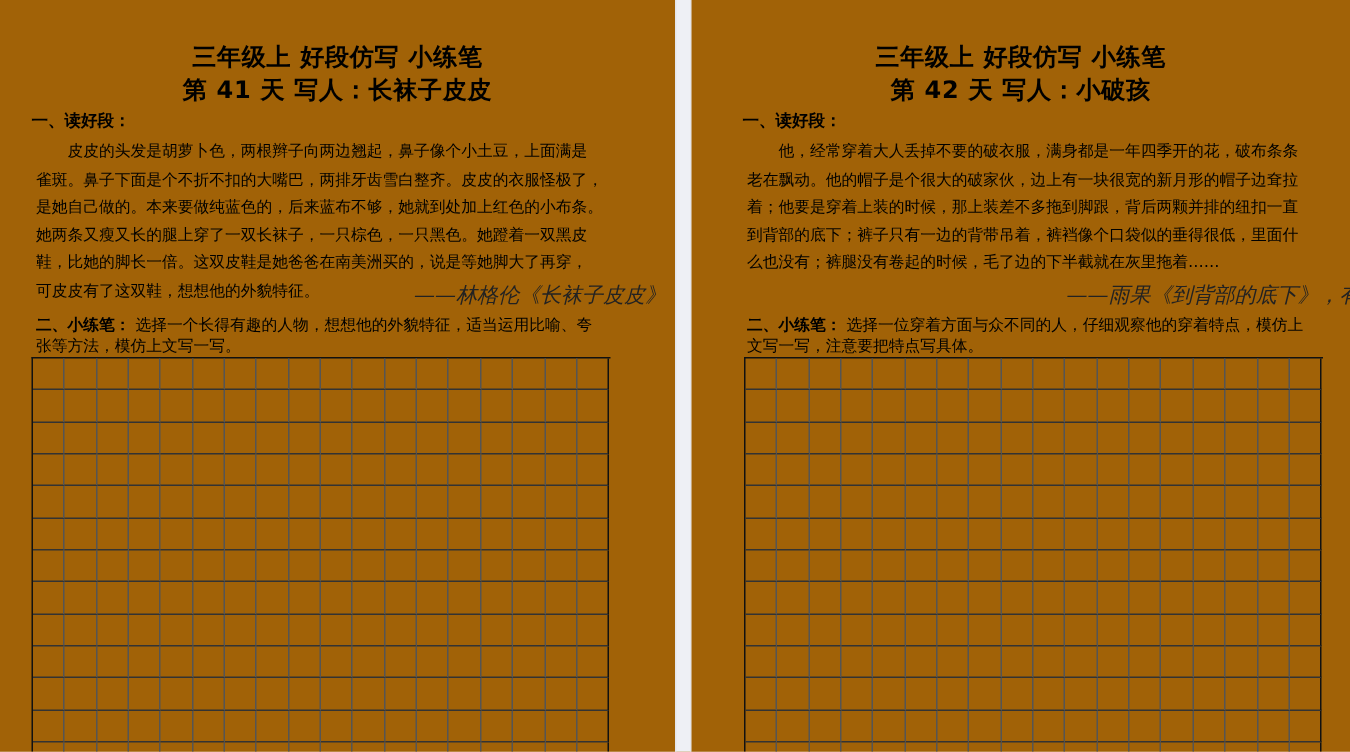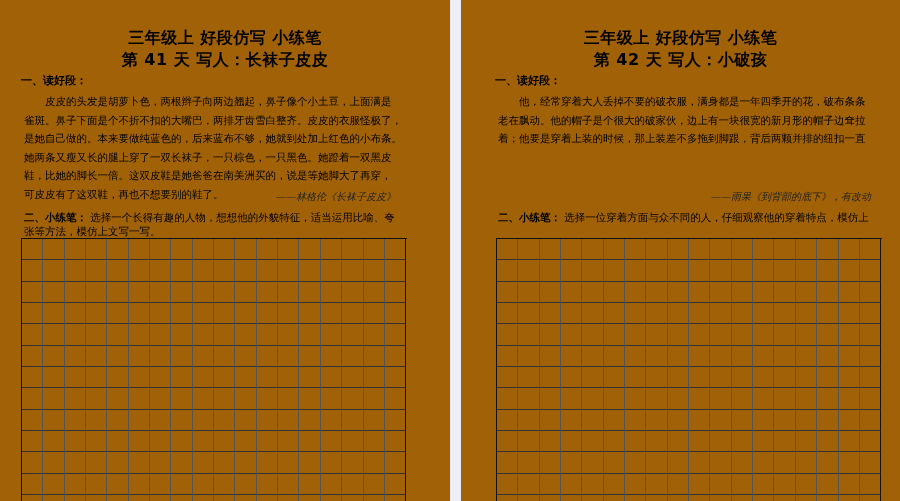--- a/index.html
+++ b/index.html
@@ -29,21 +29,21 @@
     .sec-head {
       position: absolute; font-weight: bold; font-size: 11px; line-height: 14px;
     }
     .para {
       position: absolute; font-size: 10.5px; line-height: 18.6px;
       text-align: justify;
     }
     .para .line { display: block; white-space: nowrap; }
     .attrib {
       position: absolute; font-family: "DejaVu Serif", "Liberation Serif", serif;
-      font-style: italic; font-size: 10px; line-height: 14px; color: #222;
+      font-style: italic; font-size: 14px; line-height: 14px; color: #222;
       white-space: nowrap;
     }
     .task {
       position: absolute; font-size: 10.5px; line-height: 14px;
     }
     .task b { font-weight: bold; }
     .task .line { display: block; white-space: nowrap; }
     .grid {
       position: absolute;
       display: grid;
@@ -66,21 +66,21 @@
   <div class="title t2">第 41 天  写人：长袜子皮皮</div>
 
   <div class="sec-head" style="left:21px; top:74px;">一、读好段：</div>
 
   <div class="para" style="left:24px; top:92px; width:390px;">
     <span class="line">　　皮皮的头发是胡萝卜色，两根辫子向两边翘起，鼻子像个小土豆，上面满是</span>
     <span class="line">雀斑。鼻子下面是个不折不扣的大嘴巴，两排牙齿雪白整齐。皮皮的衣服怪极了，</span>
     <span class="line">是她自己做的。本来要做纯蓝色的，后来蓝布不够，她就到处加上红色的小布条。</span>
     <span class="line">她两条又瘦又长的腿上穿了一双长袜子，一只棕色，一只黑色。她蹬着一双黑皮</span>
     <span class="line">鞋，比她的脚长一倍。这双皮鞋是她爸爸在南美洲买的，说是等她脚大了再穿，</span>
-    <span class="line">可皮皮有了这双鞋，再也不想要别的鞋了。</span>
+    <span class="line">可皮皮有了这双鞋，想想他的外貌特征。</span>
   </div>
 
   <div class="attrib" style="left:276px; top:190px;">——林格伦《长袜子皮皮》</div>
 
   <div class="task" style="left:24px; top:210px; width:390px;">
     <span class="line"><b>二、小练笔：</b><span> 选择一个长得有趣的人物，想想他的外貌特征，适当运用比喻、夸</span></span>
     <span class="line">张等方法，模仿上文写一写。</span>
   </div>
 
   <div class="grid" id="grid-left" style="left: 21px; top: 238px; width: 385.8px; height: 290px; grid-template-columns: repeat(18, 21.35px); grid-auto-rows: 21.35px;">
@@ -326,26 +326,29 @@
 <div class="page" id="page-right">
   <div class="title t1">三年级上  好段仿写  小练笔</div>
   <div class="title t2">第 42 天  写人：小破孩</div>
 
   <div class="sec-head" style="left:34px; top:74px;">一、读好段：</div>
 
   <div class="para" style="left:37px; top:92px; width:390px;">
     <span class="line">　　他，经常穿着大人丢掉不要的破衣服，满身都是一年四季开的花，破布条条</span>
     <span class="line">老在飘动。他的帽子是个很大的破家伙，边上有一块很宽的新月形的帽子边耷拉</span>
     <span class="line">着；他要是穿着上装的时候，那上装差不多拖到脚跟，背后两颗并排的纽扣一直</span>
+    <span class="line">到背部的底下；裤子只有一边的背带吊着，裤裆像个口袋似的垂得很低，里面什</span>
+    <span class="line">么也没有；裤腿没有卷起的时候，毛了边的下半截就在灰里拖着……</span>
   </div>
 
   <div class="attrib" style="left:250px; top:190px;">——雨果《到背部的底下》，有改动</div>
 
   <div class="task" style="left:37px; top:210px; width:390px;">
     <span class="line"><b>二、小练笔：</b><span> 选择一位穿着方面与众不同的人，仔细观察他的穿着特点，模仿上</span></span>
+    <span class="line">文写一写，注意要把特点写具体。</span>
   </div>
 
   <div class="grid" id="grid-right" style="left: 35px; top: 238px; width: 385.8px; height: 290px; grid-template-columns: repeat(18, 21.35px); grid-auto-rows: 21.35px;">
       <div class="cell"></div>
       <div class="cell"></div>
       <div class="cell"></div>
       <div class="cell"></div>
       <div class="cell"></div>
       <div class="cell"></div>
       <div class="cell"></div>

